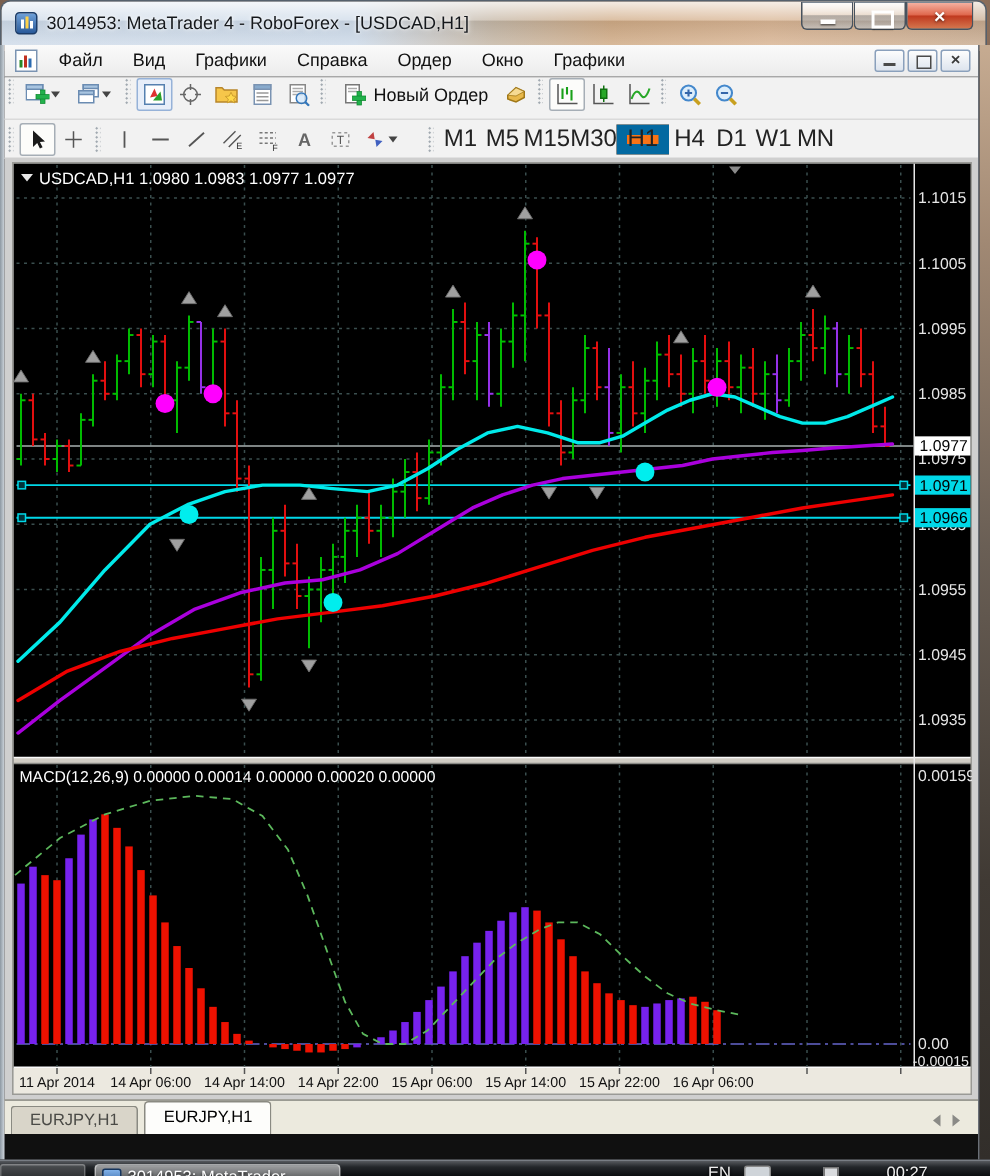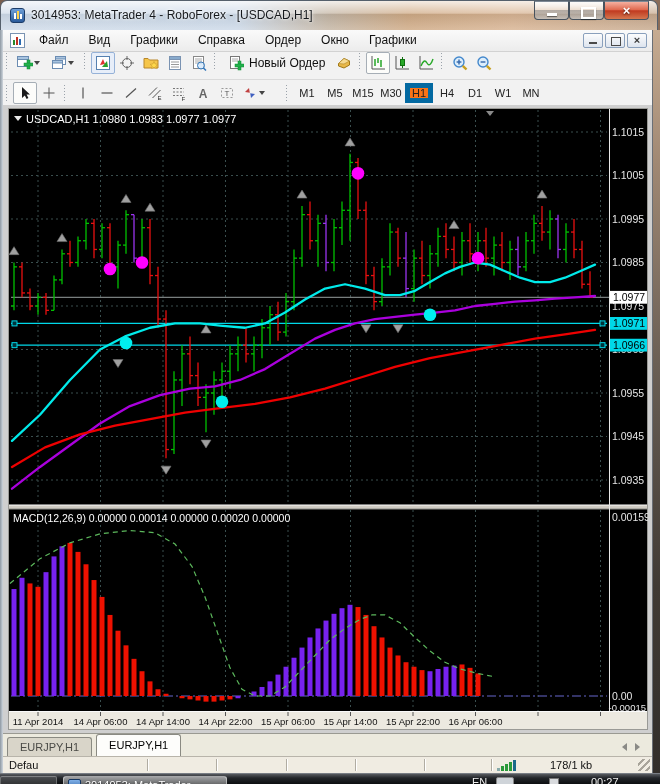--- a/index.html
+++ b/index.html
@@ -48,22 +48,22 @@
   .toolbar1{position:absolute;left:3px;top:52px;width:649px;height:28px;background:#f2f2f2;border-bottom:1px solid #dadada;
     display:flex;align-items:flex-start;box-sizing:border-box;}
   .toolbar2{position:absolute;left:3px;top:80px;width:649px;height:26px;background:#f2f2f2;border-bottom:1px solid #cfcfcf;
     display:flex;align-items:center;box-sizing:border-box;}
   .grip{width:4px;height:18px;margin:0 4px 0 2px;background-image:radial-gradient(#9aa2aa 35%,transparent 40%);background-size:3px 3px;}
   .tbtn{width:24px;height:22px;display:flex;align-items:center;justify-content:center;border:1px solid transparent;border-radius:2px;box-sizing:border-box;}
   .tbtn.checked{background:#e7eef9;border-color:#96b2d8;}
   .tbtn.lit{background:#fcfcfa;border-color:#a6aeb6;}
   .caret{width:0;height:0;border-left:3px solid transparent;border-right:3px solid transparent;border-top:4px solid #444;margin:0 3px 0 1px;}
   .tbtxt{display:flex;align-items:center;gap:5px;padding:0 7px;height:22px;font-size:12px;color:#101010;white-space:nowrap;}
-  .tf{min-width:28px;height:20px;display:flex;align-items:center;justify-content:center;font-size:11px;color:#222;box-sizing:border-box;}
-  .tf.active{background:#f97316;border:5px solid #0369a1;}
+  .tf{min-width:28px;height:20px;display:flex;align-items:center;justify-content:center;font-size:16px;color:#222;box-sizing:border-box;}
+  .tf.active{background:#f97316;border:7px solid #0369a1;}
   .workarea{position:absolute;left:3px;top:106px;width:649px;height:627px;background:#cfcfcf;}
   #chart-svg{position:absolute;left:8px;top:108px;width:640px;height:622px;}
   .tabbar{position:absolute;left:3px;top:733px;width:649px;height:23px;background:#eceade;border-top:1px solid #9a9a92;box-sizing:border-box;display:flex;align-items:flex-end;}
   .tab{height:19px;line-height:19px;padding:0 12px;font-size:11px;margin-left:4px;border:1px solid #8a8a82;border-bottom:none;
     border-radius:3px 3px 0 0;background:#d9d5c9;color:#4a4a46;box-sizing:border-box;}
   .tab.active{background:#fdfdfb;color:#000;height:22px;line-height:21px;}
   .tab-arrows{position:absolute;right:12px;bottom:5px;display:flex;gap:8px;}
   .tri-l{width:0;height:0;border-top:4px solid transparent;border-bottom:4px solid transparent;border-right:5px solid #8a8a86;}
   .tri-r{width:0;height:0;border-top:4px solid transparent;border-bottom:4px solid transparent;border-left:5px solid #8a8a86;}
   .statusbar{position:absolute;left:3px;top:756px;width:649px;height:17px;background:#f0ece2;border-top:1px solid #b8b4aa;box-sizing:border-box;font-size:11px;color:#111;}
@@ -741,38 +741,20 @@
 
   <div class="tabbar">
     <div class="tab">EURJPY,H1</div>
     <div class="tab active">EURJPY,H1</div>
     <div class="tab-arrows">
       <div class="tri-l"></div>
       <div class="tri-r"></div>
     </div>
   </div>
 
-  <div class="statusbar">
-    <span class="status-profile">Defau</span>
-    <div class="sep" style="left:144px"></div>
-    <div class="sep" style="left:213px"></div>
-    <div class="sep" style="left:283px"></div>
-    <div class="sep" style="left:352px"></div>
-    <div class="sep" style="left:421px"></div>
-    <div class="sep" style="left:488px"></div>
-    <div class="conn">
-      <i style="height:3px;background:#8aa"></i>
-        <i style="height:5px"></i>
-        <i style="height:7px"></i>
-        <i style="height:9px"></i>
-        <i style="height:11px;background:#1a6a8a"></i>
-    </div>
-    <span class="traffic">178/1 kb</span>
-    <div class="gripper"></div>
-  </div>
 
   <div class="taskbar">
     <div class="tb-frag"></div>
     <div class="tb-app">
       <div class="ticon"></div>
       <span>3014953: MetaTrader...</span>
     </div>
     <span class="tb-lang">EN</span>
     <div class="tb-kbd"></div>
     <div class="tb-ico2"></div>

